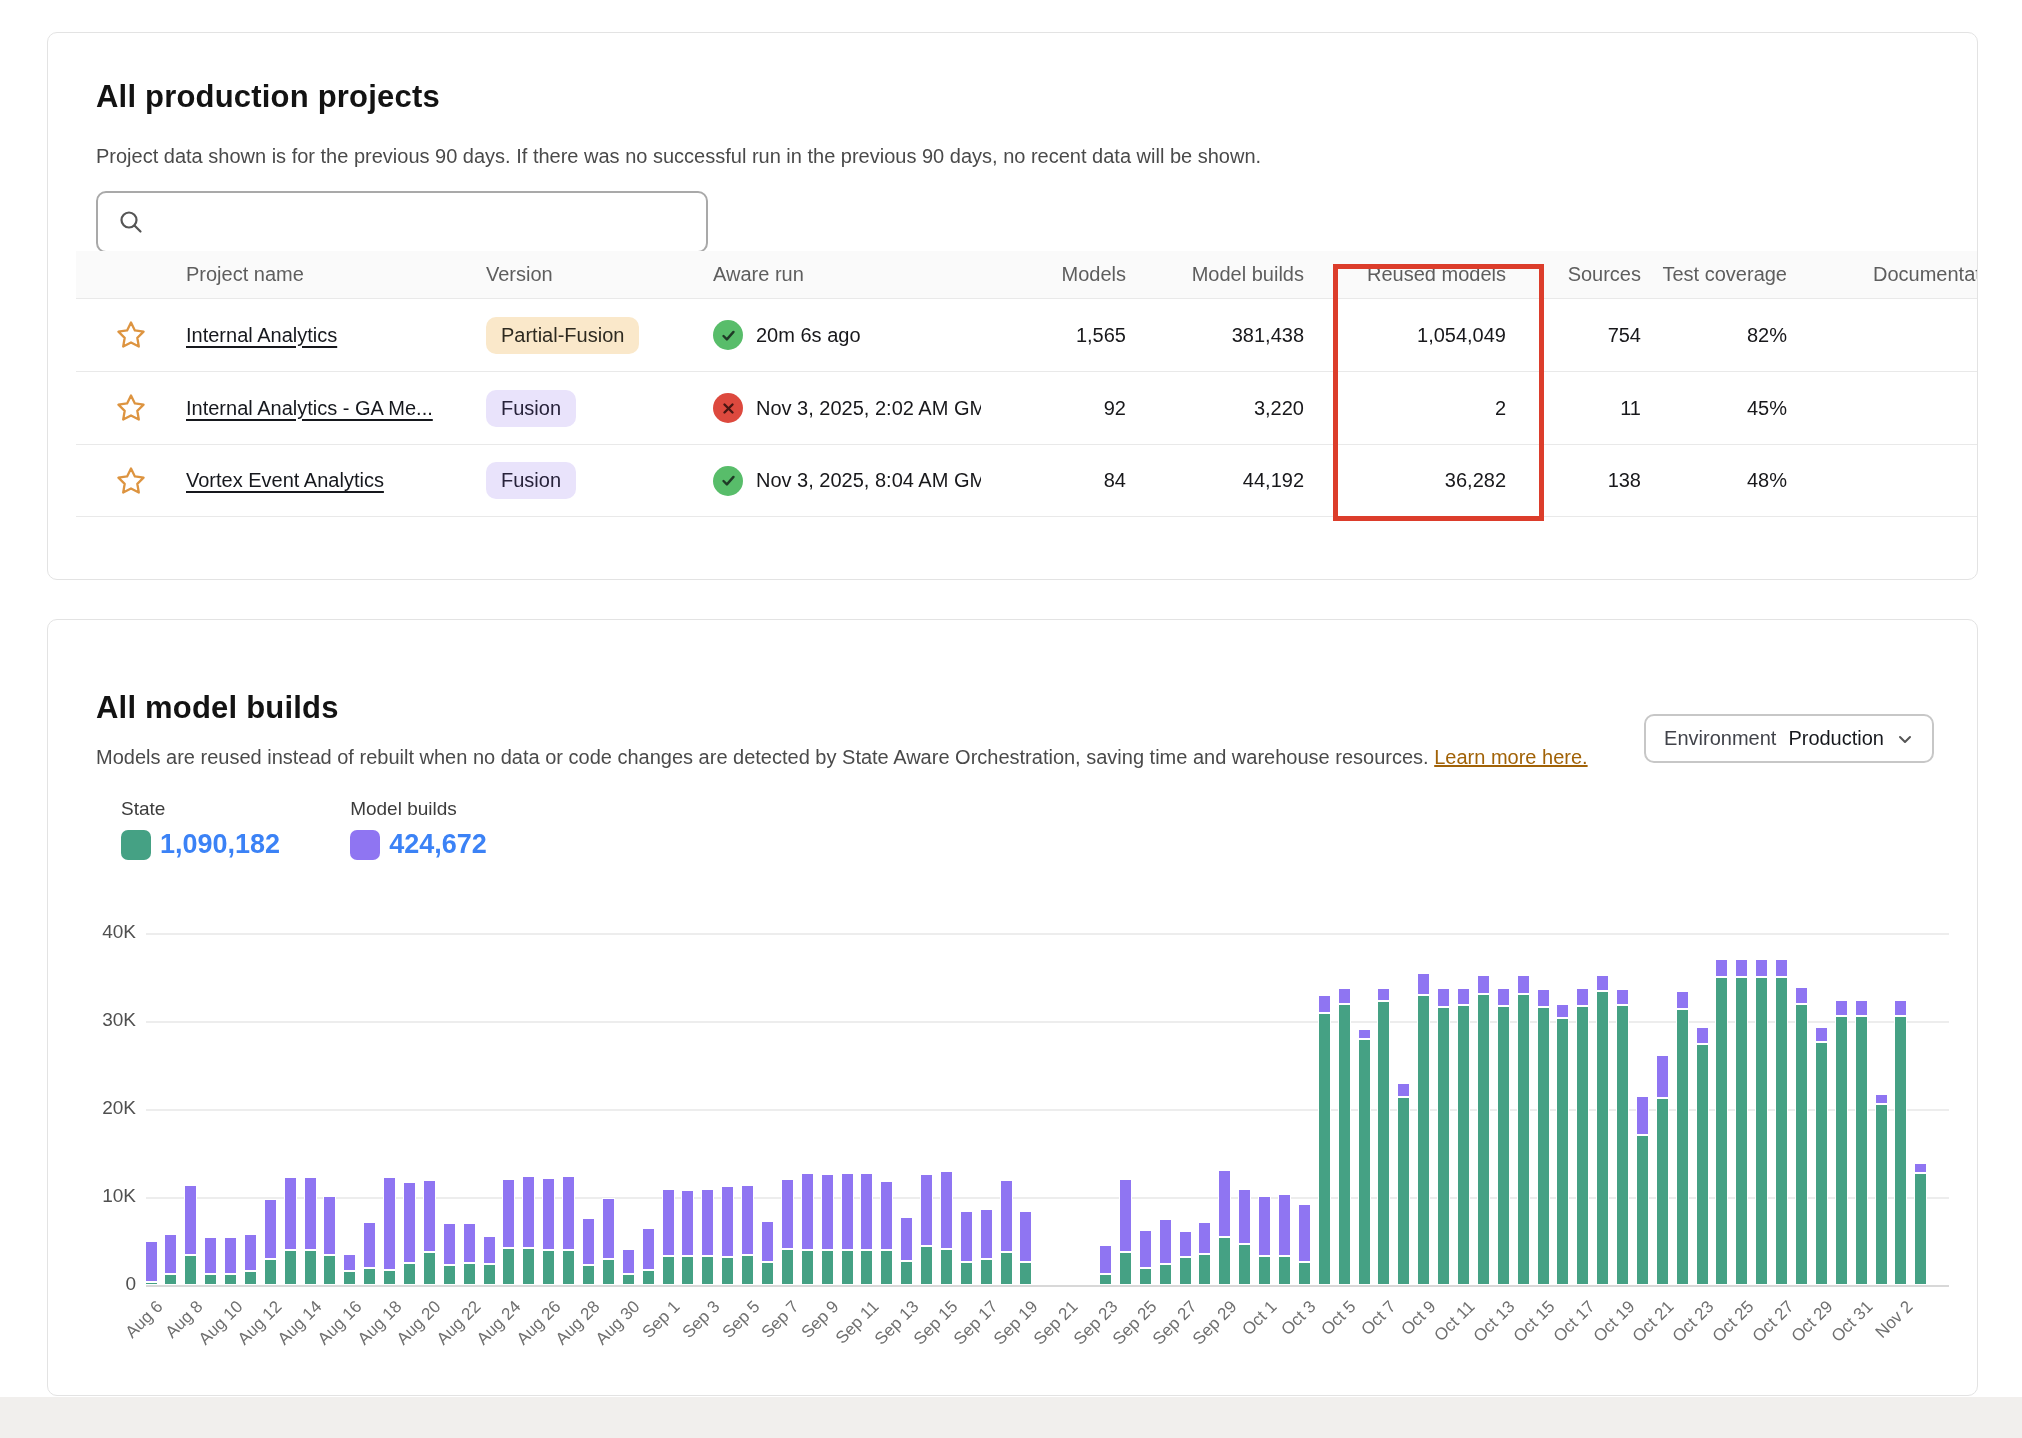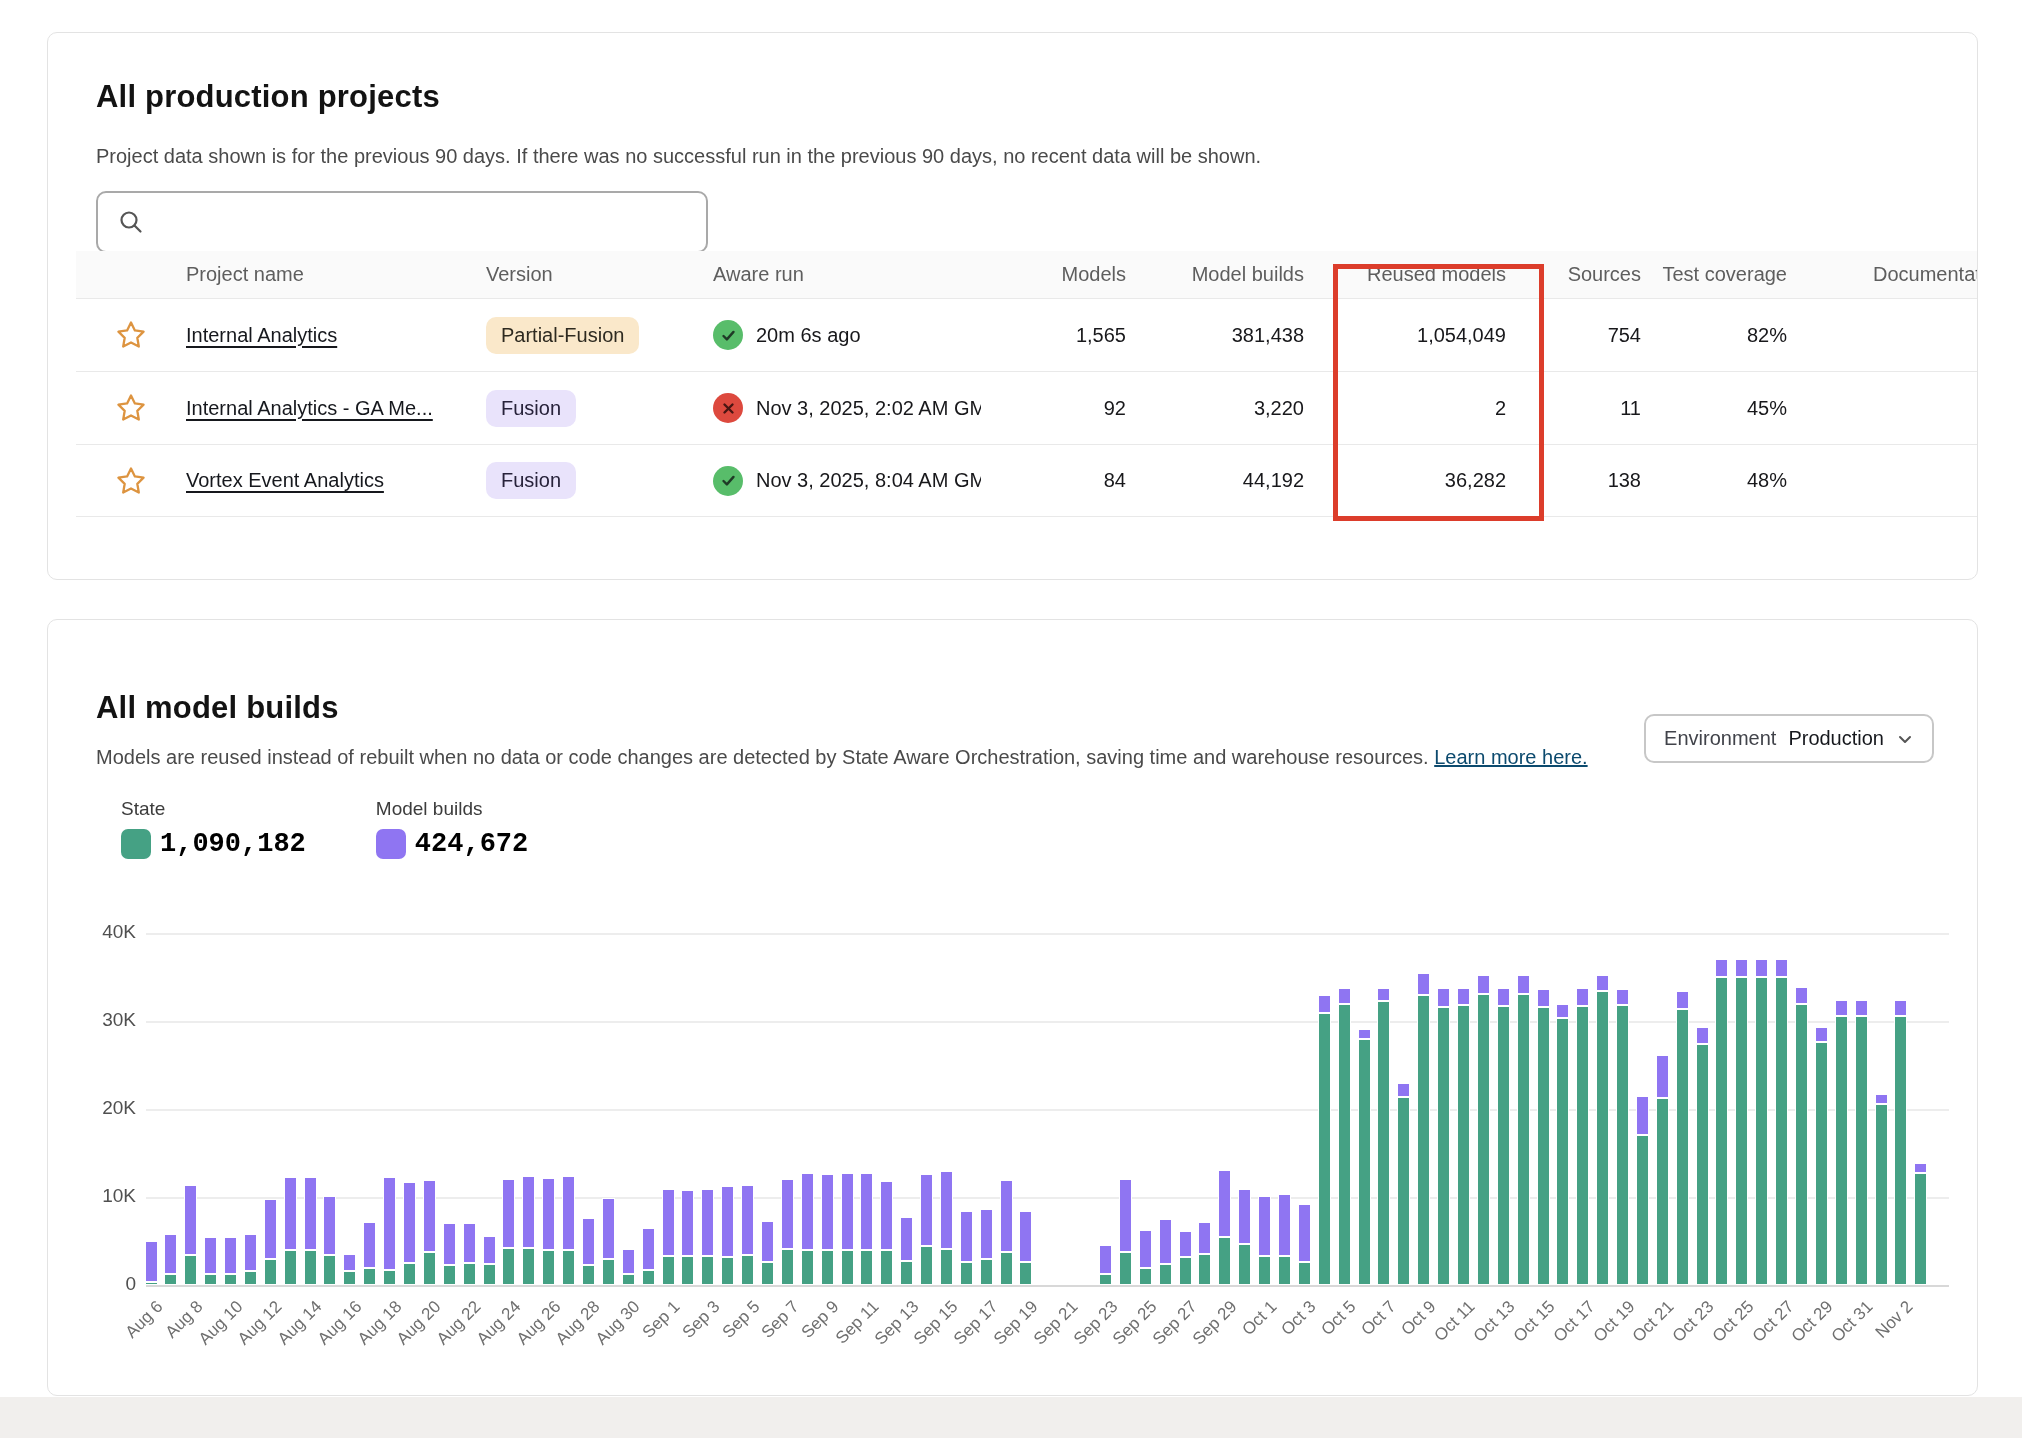--- a/index.html
+++ b/index.html
@@ -11,21 +11,21 @@
   #card-projects { top:32px; height:548px; }
   #card-builds { top:619px; height:777px; }
 
   .card-title { position:absolute; left:48px; font-size:31px; font-weight:700; color:#131313; letter-spacing:.2px; }
   #card-projects .card-title { top:46px; }
   #card-builds .card-title { top:70px; }
 
   .card-desc { position:absolute; left:48px; font-size:20px; color:#4a4a4a; }
   #card-projects .card-desc { top:112px; }
   #card-builds .card-desc { top:126px; }
-  .learn-more { color:#0c4a6e; text-decoration:underline; font-weight:500; cursor:pointer;text-align:right; }
+  .learn-more { color:#a16207; text-decoration:underline; font-weight:500; cursor:pointer;text-align:right; }
 
   
   .search-box { position:absolute; left:48px; top:158px; width:612px; height:62px; border:2px solid #a9a9a9; border-radius:10px; display:flex; align-items:center; padding:0 20px; gap:16px; background:#fff; }
   .search-box input { border:none; outline:none; font-size:21px; color:#2e2e2e; width:100%; font-family:"Liberation Sans", sans-serif; background:transparent; }
   .search-box input::placeholder { color:#2e2e2e; opacity:1; }
 
   
   .table-wrap { position:absolute; left:28px; right:0; top:218px; overflow:hidden; }
   .trow { display:grid; grid-template-columns:110px 300px 227px 300px 113px 178px 202px 135px 146px 192px; align-items:center; }
   .thead { height:47px; background:#fafafa; color:#5e5e5e; font-size:20px; }
@@ -51,21 +51,21 @@
   
   .env-select { position:absolute; top:94px; right:43px; height:49px; border:2px solid #c7c7c7; border-radius:10px; display:flex; align-items:center; gap:12px; padding:0 18px; font-size:20px; cursor:pointer; background:#fff; }
   .env-label { color:#41434a; }
   .env-value { color:#16181d; }
 
   .legend { position:absolute; left:73px; top:178px; display:flex; gap:70px; }
   .legend-group { display:flex; flex-direction:column; gap:9px; }
   .legend-label { font-size:19px; color:#3c3c3c; }
   .legend-valrow { display:flex; align-items:center; gap:9px; }
   .legend-swatch { width:30px; height:30px; border-radius:7px; }
-  .legend-value { font-size:27px; font-weight:700; color:#000000;font-family:Liberation Mono, monospace; }
+  .legend-value { font-size:27px; font-weight:700; color:#3b82f6; }
 
   
   #chart { position:absolute; left:0; right:0; top:313px; height:352px; }
   .gridline { position:absolute; left:98px; right:28px; height:1.5px; background:#ededed; }
   .gridline.axis0 { background:#d8d8d8; }
   .ytick { position:absolute; width:80px; text-align:right; left:8px; font-size:19px; color:#4f4f4f; }
   .bar-seg { position:absolute; width:13px; border:1.5px solid #fff; }
   .xlabel { position:absolute; font-size:17px; color:#6f6f6f; white-space:nowrap; transform:translateX(-100%) rotate(-45deg); transform-origin:100% 0; }
 </style>
 </head>

